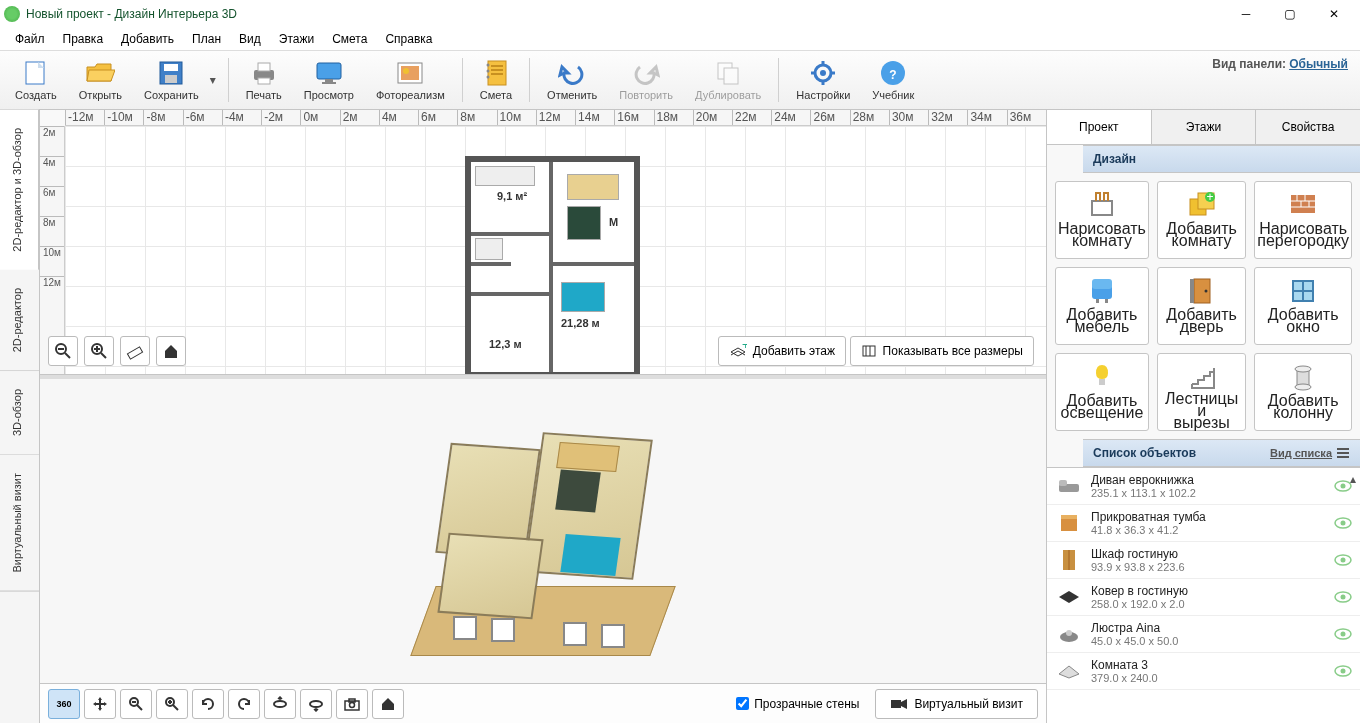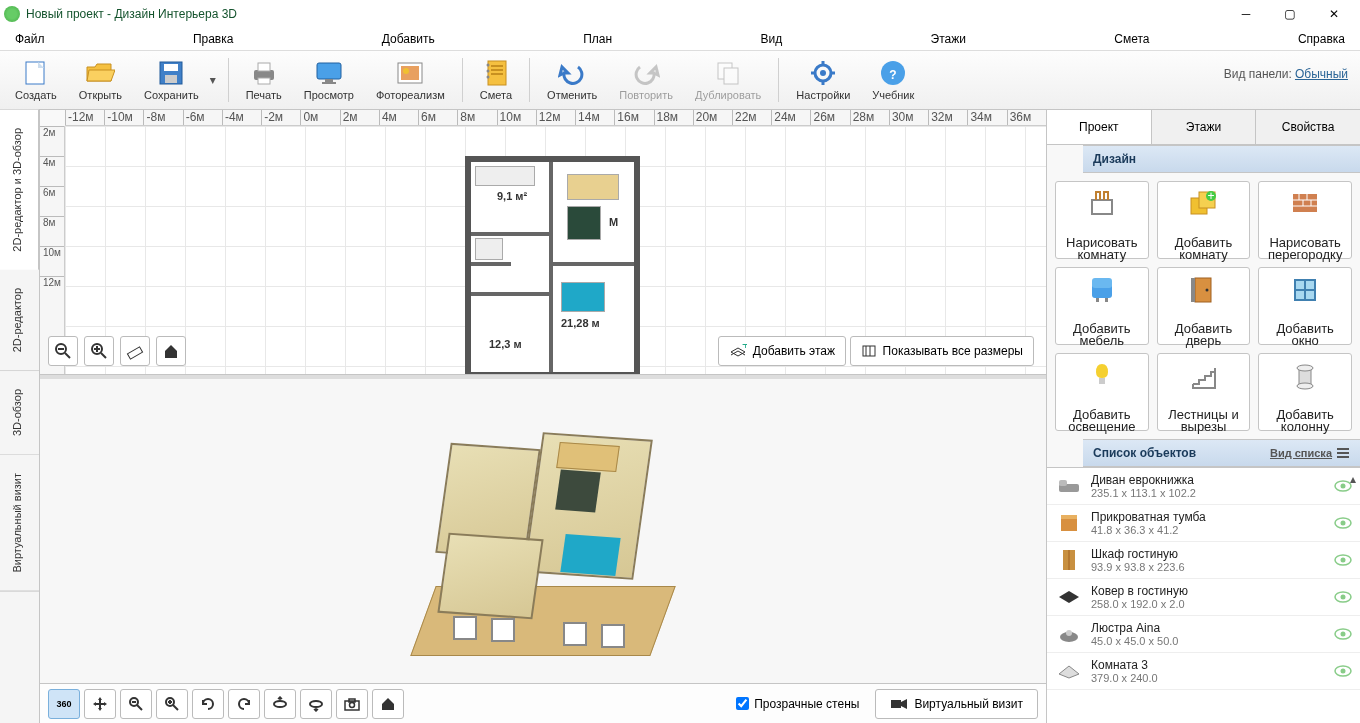--- a/index.html
+++ b/index.html
@@ -5,32 +5,32 @@
 * { margin:0; padding:0; box-sizing:border-box; font-family:"Segoe UI",Tahoma,sans-serif; font-size:12px; }
 body { background:#fff; width:1360px; height:723px; overflow:hidden; user-select:none; }
 
 
 .titlebar { height:28px; display:flex; align-items:center; padding:0 4px; background:#fff; }
 .titlebar .app-icon { width:16px; height:16px; margin-right:6px; background:radial-gradient(circle,#6c6 40%,#4a4 100%); border-radius:50%; }
 .titlebar .title { flex:1; color:#14532d; }
 .titlebar .wbtn { width:44px; height:28px; display:flex; align-items:center; justify-content:center; color:#000;}
 
 
-.menubar { height:22px; display:flex; align-items:center; padding:0 6px; background:#fff;justify-content:space-between; }
+.menubar { height:22px; display:flex; align-items:center; padding:0 6px; background:#fff; }
 .menubar .mitem { padding:3px 9px; }
 
 
 .toolbar { height:60px; background:linear-gradient(#fdfdfd,#f0f0f0); border-top:1px solid #ddd; border-bottom:1px solid #c5c5c5; display:flex; align-items:center; padding:0 4px; position:relative; }
 .tbtn { display:flex; flex-direction:column; align-items:center; justify-content:center; padding:4px 10px; height:56px; border:1px solid transparent; border-radius:3px; }
 .tbtn.disabled { opacity:.45; }
 .tbtn .ticon { width:30px; height:28px; display:flex; align-items:center; justify-content:center; }
 .tbtn .tlabel { font-size:11px; color:#333; margin-top:2px; }
 .tb-sep { width:1px; height:44px; background:#d0d0d0; margin:0 6px; }
 .tb-drop { width:12px; display:flex; align-items:center; color:#555; }
-.panel-mode { position:absolute; right:12px; top:16px; font-size:11px; color:#555; }
+.panel-mode { position:absolute; right:12px; top:6px; font-size:11px; color:#555;font-weight:bold; }
 .panel-mode a { color:#2a6496; text-decoration:underline; }
 
 
 .workspace { display:flex; height:613px; }
 .left-tabs { width:40px; border-right:1px solid #c5c5c5; display:flex; flex-direction:column; background:#f5f5f5; }
 .ltab { flex:0 0 auto; writing-mode:vertical-rl; transform:rotate(180deg); padding:18px 11px; text-align:center; border-top:1px solid #c5c5c5; background:#f5f5f5; font-size:11px; color:#333; }
 .ltab.active { background:#fff; border-left:1px solid #c5c5c5; }
 .ltab:first-child{border-top:none;}
 
 .center-col { width:1007px; display:flex; flex-direction:column; border-right:1px solid #c5c5c5; }
@@ -76,21 +76,21 @@
 
 .right-panel { width:313px; display:flex; flex-direction:column; background:#f8f8f8; }
 .rp-tabs { display:flex; border-bottom:1px solid #c5c5c5; background:#f0f0f0; }
 .rp-tab { flex:1; padding:10px 0; text-align:center; border-right:1px solid #c5c5c5; font-size:12px; }
 .rp-tab:last-child{border-right:none;}
 .rp-tab.active { background:#fff; }
 .rp-header { background:linear-gradient(#dce8f5,#c8d9ec); padding:6px 10px; font-weight:bold; color:#1a3a5a; border-top:1px solid #c5c5c5; border-bottom:1px solid #c5c5c5; display:flex; justify-content:space-between; align-items:center;margin-left:36px;}
 .rp-grid { display:grid; grid-template-columns:1fr 1fr 1fr; gap:8px; padding:8px; }
 .rp-card { border:1px solid #c5c5c5; border-radius:3px; background:#fff; display:flex; flex-direction:column; align-items:center; padding:6px 2px; height:78px;}
 .rp-card .ci { width:36px; height:32px; display:flex; align-items:center; justify-content:center; }
-.rp-card .cl { font-size:13px; text-align:center; line-height:12px; margin-top:19px; color:#222;}
+.rp-card .cl { font-size:16px; text-align:center; line-height:12px; margin-top:3px; color:#222;}
 .rp-list { flex:1; overflow-y:auto; background:#fff; border-top:1px solid #c5c5c5; position:relative;}
 .rp-row { display:flex; align-items:center; padding:5px 8px; border-bottom:1px solid #eee; gap:8px; }
 .rp-row .ri { width:28px; height:26px; display:flex; align-items:center; justify-content:center; }
 .rp-row .rt { flex:1; }
 .rp-row .rn { font-size:12px; color:#222; }
 .rp-row .rd { font-size:11px; color:#777; }
 .rp-row .eye { color:#8c8; }
 .rp-scroll-arrow { position:absolute; right:4px; top:4px; color:#555; }
 .rp-listhead { display:flex; align-items:center; gap:4px; }
 .rp-listhead .vl { font-size:11px; text-decoration:underline; color:#555; }

